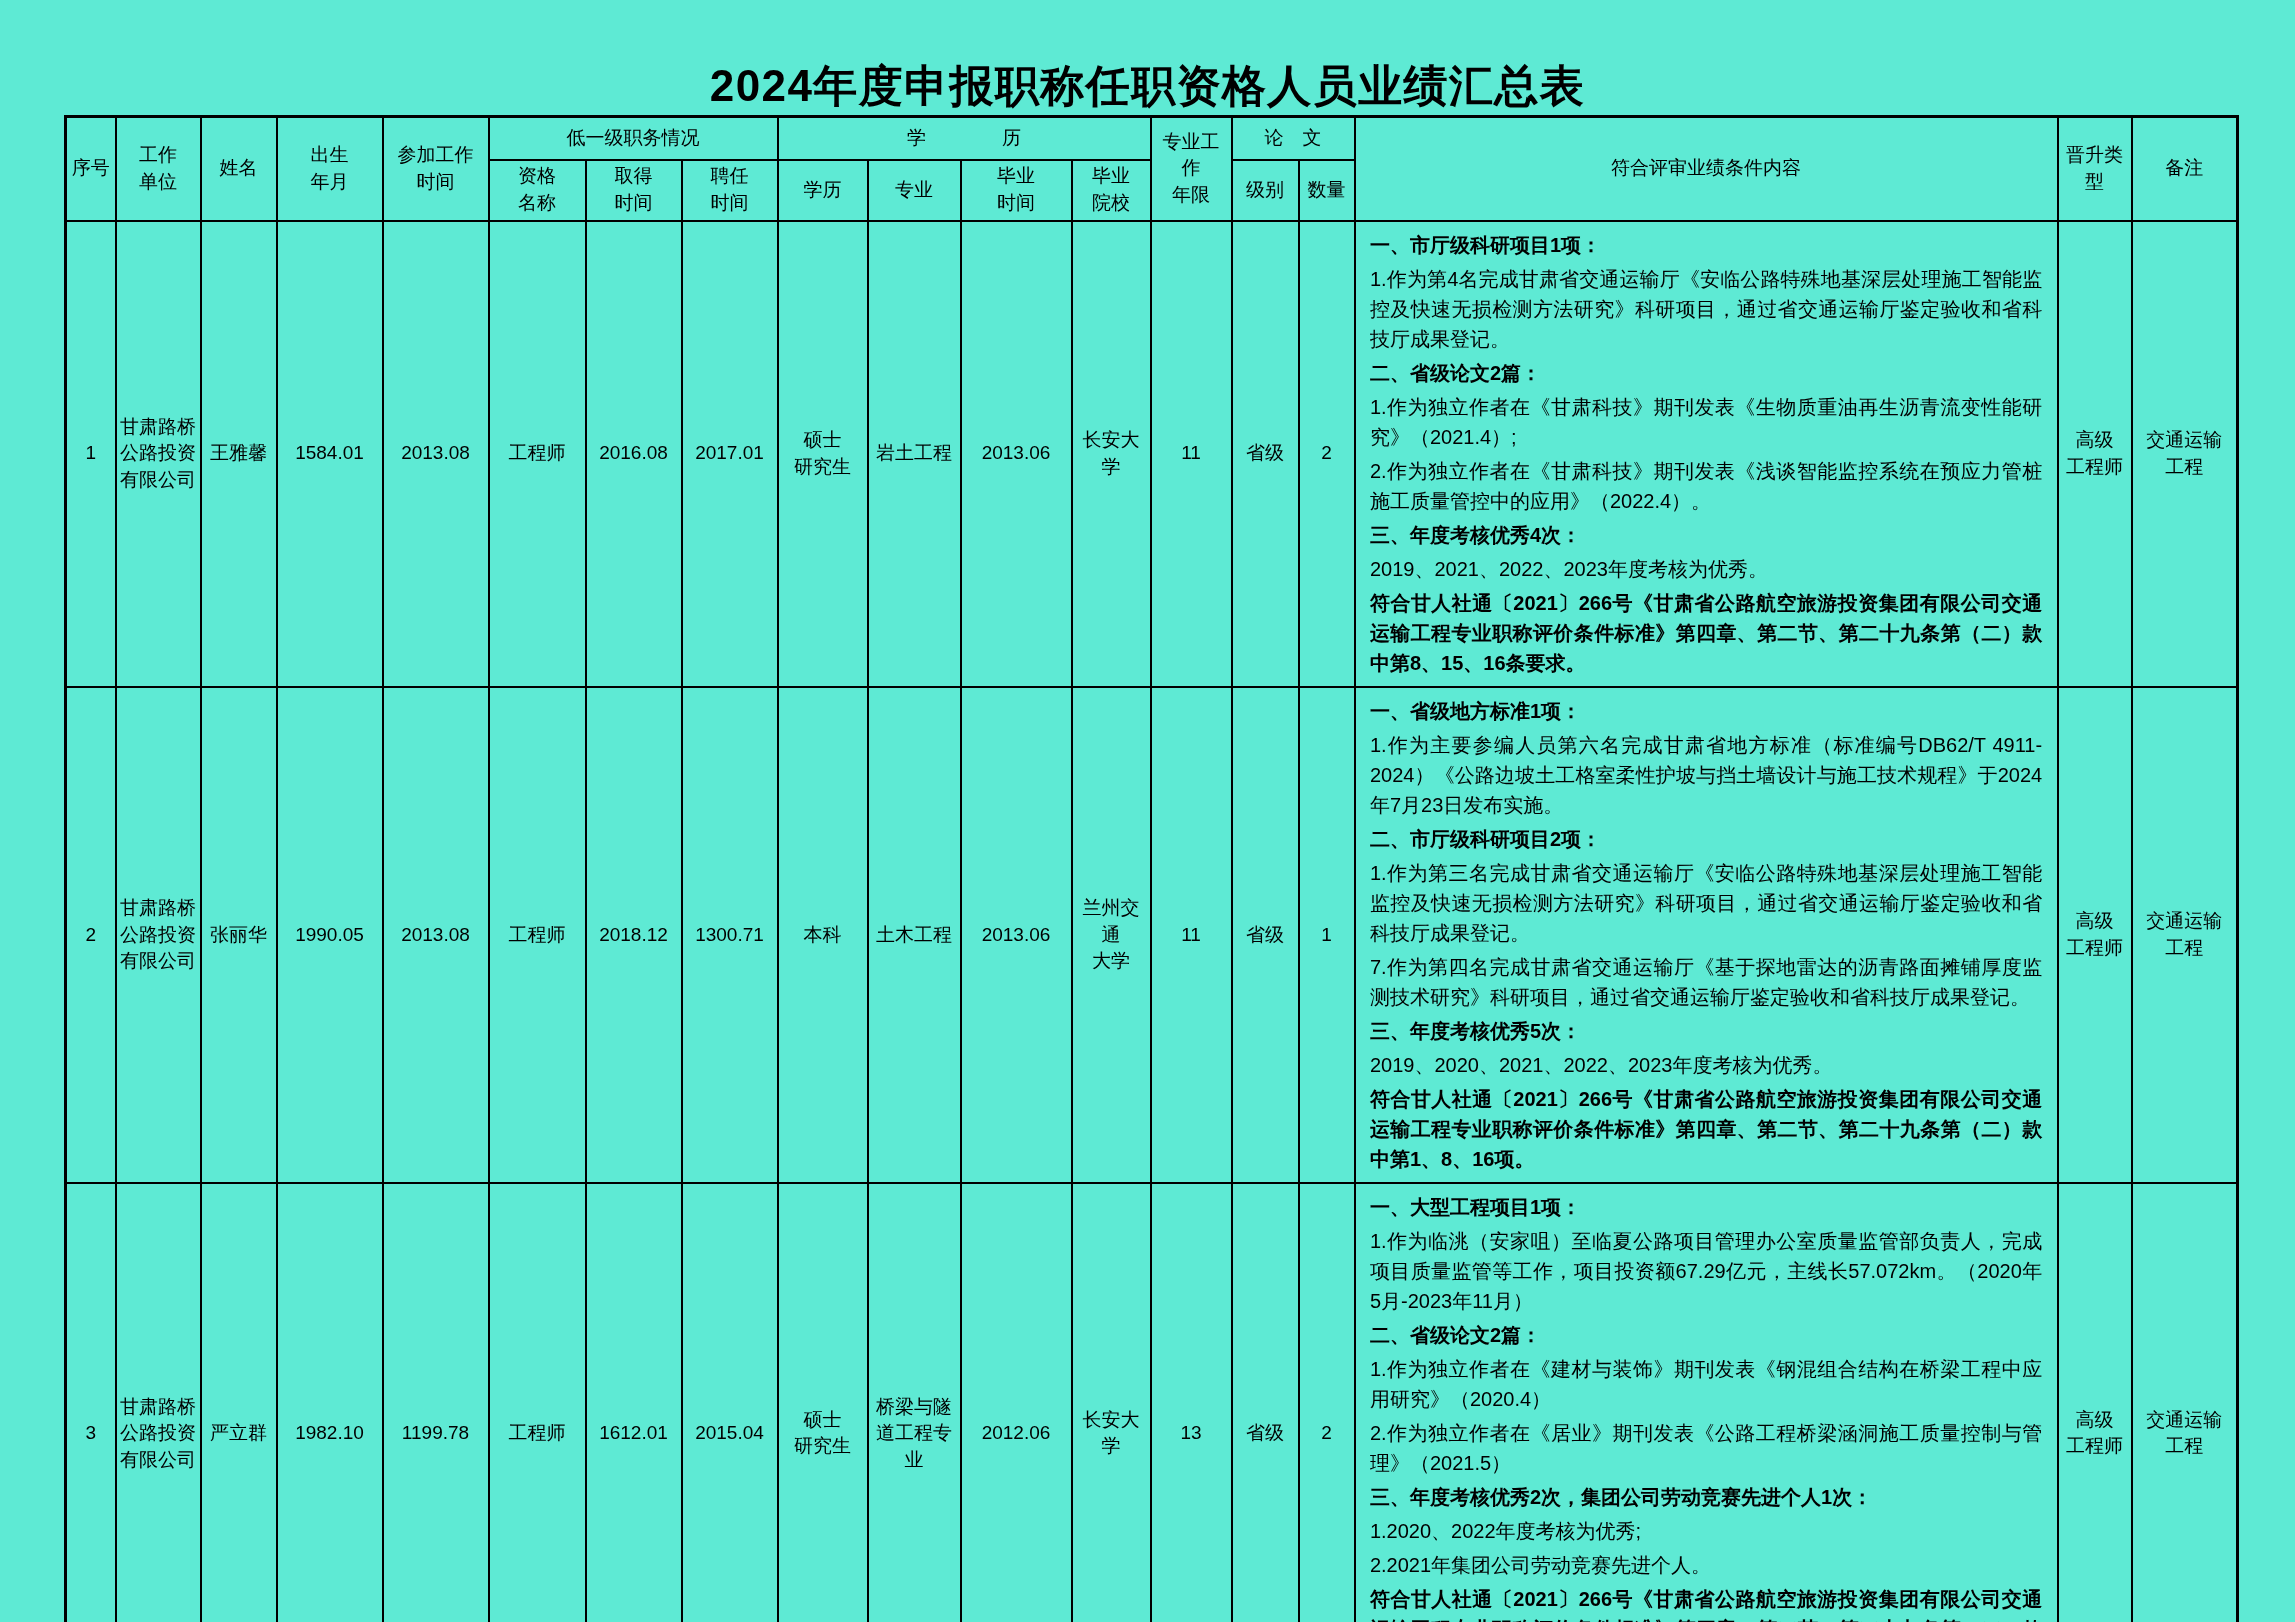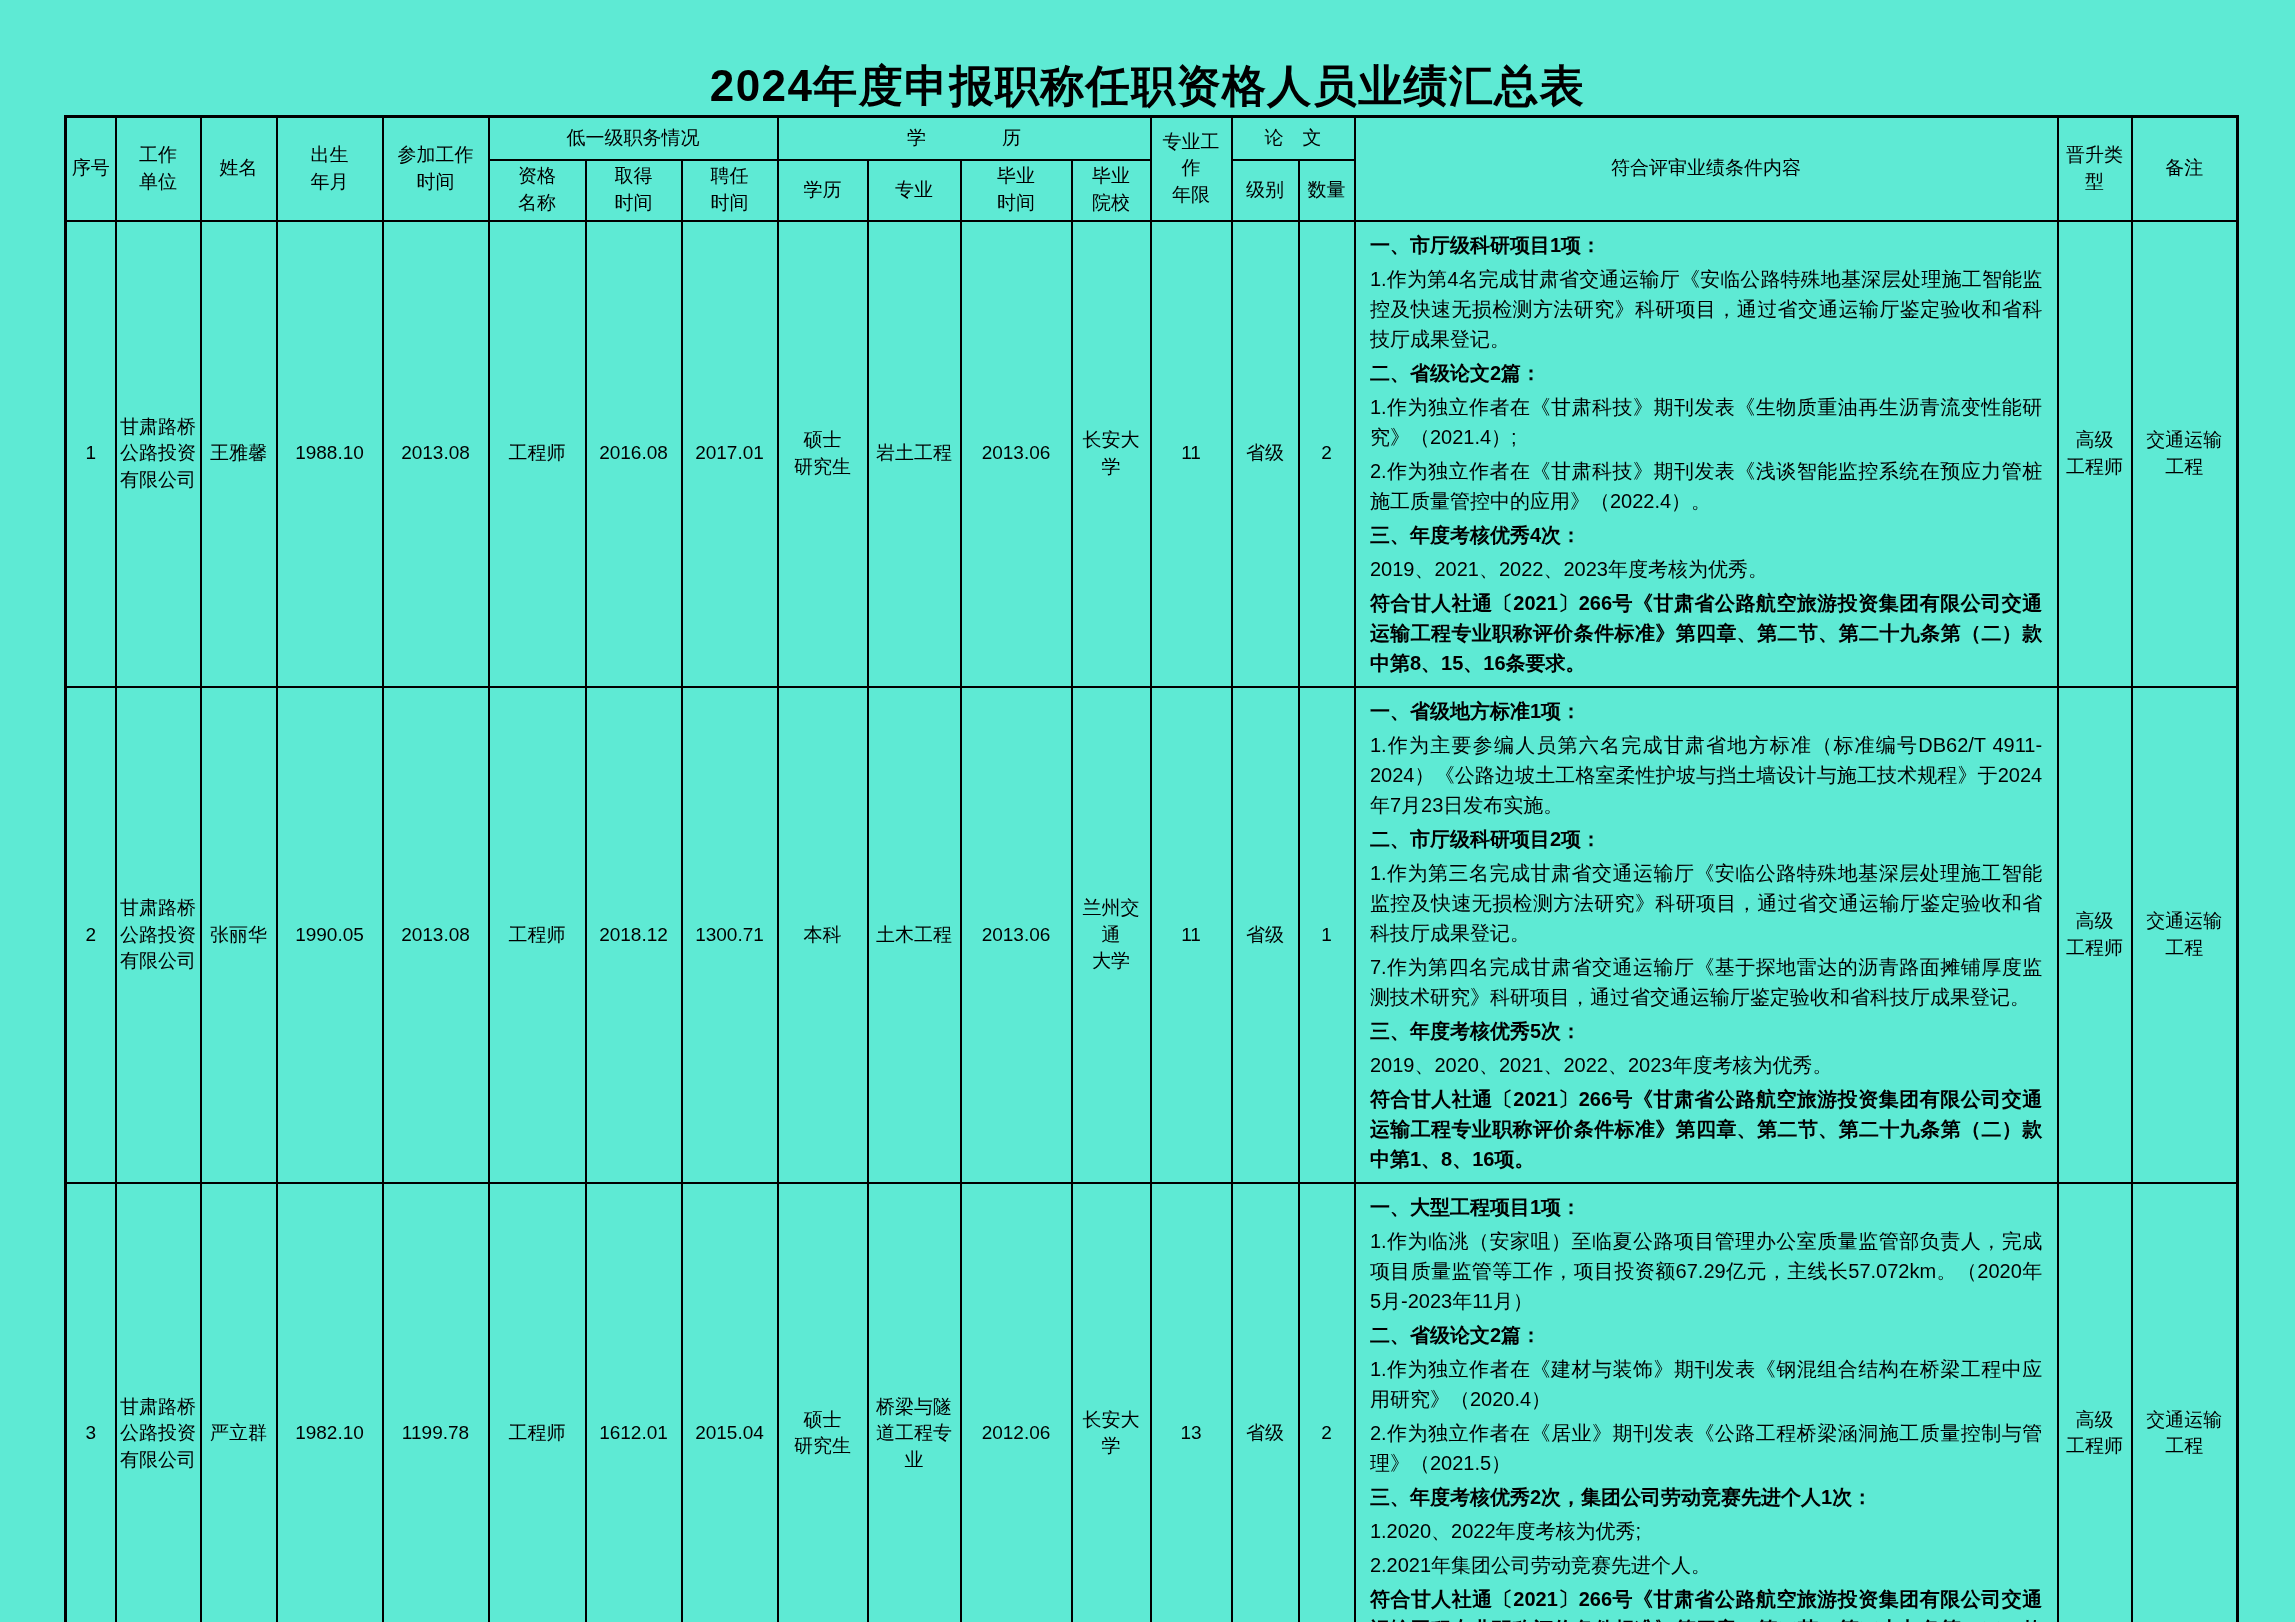--- a/index.html
+++ b/index.html
@@ -122,21 +122,21 @@
       <th>级别</th>
       <th>数量</th>
     </tr>
 
     <tr class="r1">
       <td>1</td>
       <td>甘肃路桥
 公路投资
 有限公司</td>
       <td>王雅馨</td>
-      <td>1988.10</td>
+      <td>1584.01</td>
       <td>2013.08</td>
       <td>工程师</td>
       <td>2016.08</td>
       <td>2017.01</td>
       <td>硕士
 研究生</td>
       <td>岩土工程</td>
       <td>2013.06</td>
       <td>长安大学</td>
       <td>11</td>

